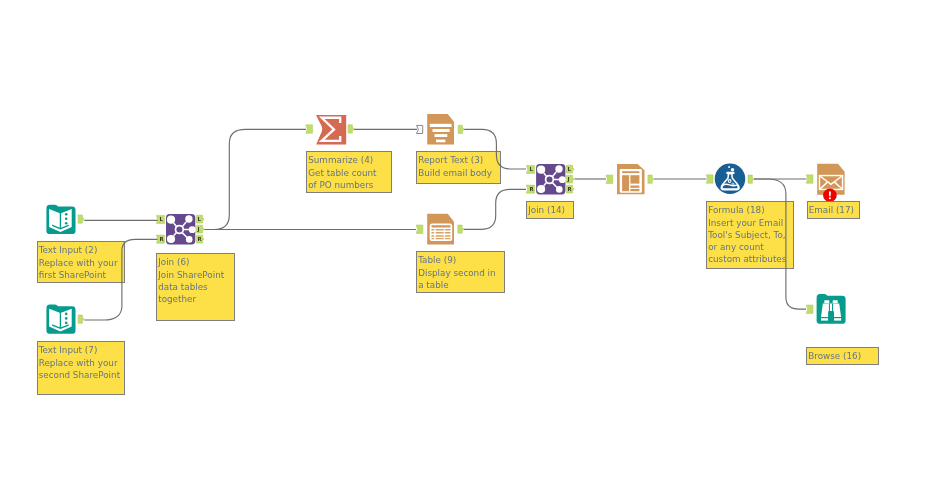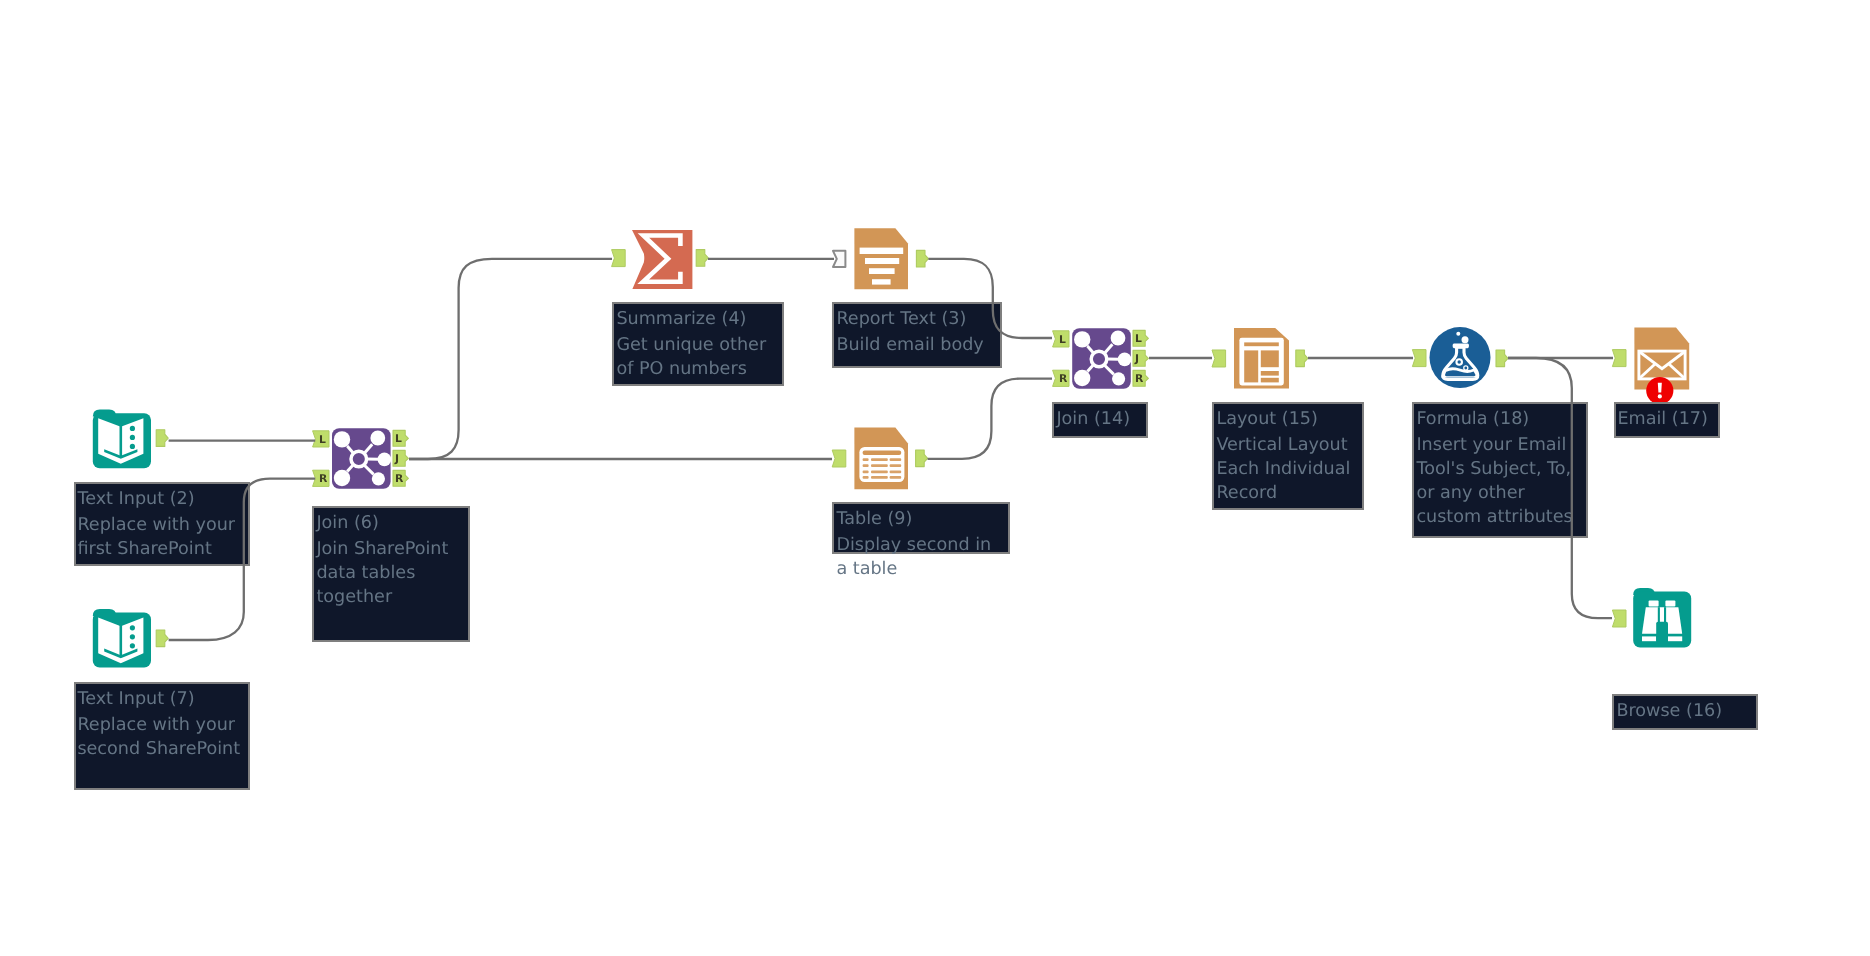--- a/index.html
+++ b/index.html
@@ -4,21 +4,21 @@
 <title>Alteryx Workflow Canvas</title>
 <style>
   html,body{margin:0;padding:0;background:#ffffff;}
   body{width:935px;height:478px;overflow:hidden;
        font-family:"DejaVu Sans",sans-serif;-webkit-font-smoothing:antialiased;}
   #canvas{position:relative;width:935px;height:478px;background:#ffffff;}
   svg.layer{position:absolute;left:0;top:0;width:935px;height:478px;overflow:visible;}
   svg.wire-layer{z-index:30;pointer-events:none;}
   svg.node-layer{z-index:10;}
   .annot{z-index:20;}
-  .annot{position:absolute;border:1px solid #7f7f7f;background:#0f172a;box-sizing:border-box;
+  .annot{position:absolute;border:1px solid #7f7f7f;background:#fde047;box-sizing:border-box;
          font-size:8.8px;color:#657585;line-height:11.85px;padding:2.5px 2px 0 1.2px;
          white-space:nowrap;}
   .annot .ln{display:block;}
   .annot .t{margin-bottom:2.05px;}
 </style>
 </head>
 <body>
 
 <div id="canvas">
 
@@ -332,51 +332,45 @@
 
   <div class="annot" style="left:156px;top:253px;width:79px;height:68px;">
     <span class="ln t">Join (6)</span>
     <span class="ln">Join SharePoint</span>
     <span class="ln">data tables</span>
     <span class="ln">together</span>
   </div>
 
   <div class="annot" style="left:306px;top:151px;width:86px;height:42px;">
     <span class="ln t">Summarize (4)</span>
-    <span class="ln">Get unique other</span>
+    <span class="ln">Get table count</span>
     <span class="ln">of PO numbers</span>
   </div>
 
   <div class="annot" style="left:416px;top:151px;width:84.5px;height:33px;">
     <span class="ln t">Report Text (3)</span>
     <span class="ln">Build email body</span>
   </div>
 
-  <div class="annot" style="left:416px;top:251px;width:88.5px;height:26px;">
+  <div class="annot" style="left:416px;top:251px;width:88.5px;height:42px;">
     <span class="ln t">Table (9)</span>
     <span class="ln">Display second in</span>
     <span class="ln">a table</span>
   </div>
 
   <div class="annot" style="left:526px;top:201px;width:48px;height:17.5px;">
     <span class="ln">Join (14)</span>
   </div>
 
-  <div class="annot" style="left:606px;top:201px;width:75.5px;height:54px;">
-    <span class="ln t">Layout (15)</span>
-    <span class="ln">Vertical Layout</span>
-    <span class="ln">Each Individual</span>
-    <span class="ln">Record</span>
-  </div>
 
   <div class="annot" style="left:706px;top:201px;width:88px;height:67.5px;">
     <span class="ln t">Formula (18)</span>
     <span class="ln">Insert your Email</span>
     <span class="ln">Tool's Subject, To,</span>
-    <span class="ln">or any other</span>
+    <span class="ln">or any count</span>
     <span class="ln">custom attributes</span>
   </div>
 
   <div class="annot" style="left:806.5px;top:201px;width:53px;height:17.5px;">
     <span class="ln">Email (17)</span>
   </div>
 
   <div class="annot" style="left:806px;top:347px;width:73px;height:17.5px;">
     <span class="ln">Browse (16)</span>
   </div>

